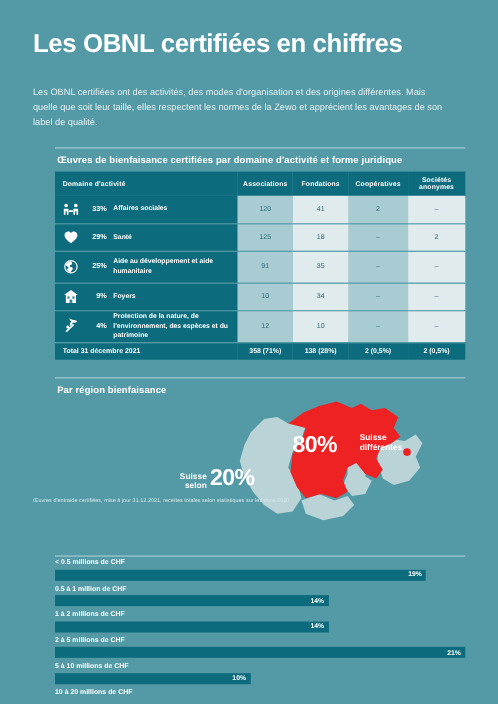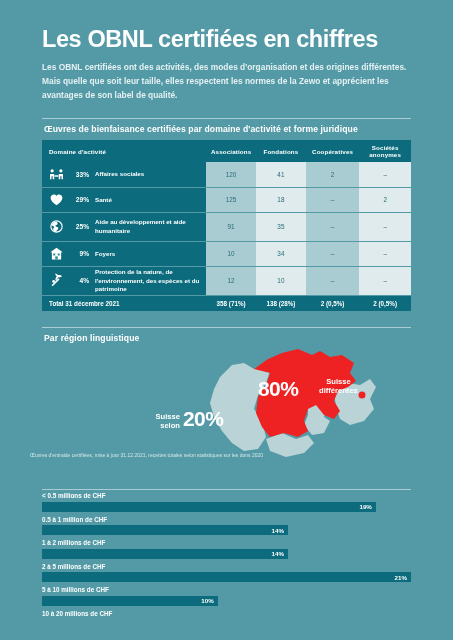--- a/index.html
+++ b/index.html
@@ -2,42 +2,42 @@
 <html><head>
 <meta charset="utf-8">
 <style>
   * { box-sizing: border-box; margin: 0; padding: 0; }
   html, body {
     width: 453px; height: 640px;
     background: #539aa6;
     font-family: "Liberation Sans", sans-serif;
     overflow: hidden;
   }
-  .page { position: relative; width: 453px; height: 476px; padding: 0 42px; }
+  .page { position: relative; width: 453px; height: 476px; padding: 0 30px; }
 
   
   .hdr { padding-top: 26px; }
   .hdr h1 {
     color: #ffffff;
     font-size: 23.5px;
     font-weight: bold;
     letter-spacing: -0.4px;
     line-height: 1.12;
   }
   .hdr p {
     color: #e4f0f2;
     font-size: 8.4px;
     line-height: 1.62;
-    margin-top: 9px;
+    margin-top: 25px;
     max-width: 378px;
-    font-weight: bold;
-  }
-
-  
-  .sec { margin-top: 16px; }
+    font-weight: normal;
+  }
+
+  
+  .sec { margin-top: 16px; margin-left: 20px; }
   .sec-rule { height: 1px; background: #a9cdd3; width: 100%; }
   .sec-title {
     color: #ffffff; font-size: 8.6px; font-weight: bold;
     padding: 5px 0 6px 2px; letter-spacing: 0.1px;
   }
 
   
   table.tbl { width: 100%; border-collapse: collapse; table-layout: fixed; }
   table.tbl col.c0 { width: 44.5%; }
   table.tbl col.c1 { width: 13.5%; }
@@ -75,21 +75,21 @@
   .lbl { font-size: 6.2px; line-height: 1.32; color: #ffffff; font-weight: bold; }
 
   .tot td { background: #0c6c7d; color: #ffffff; font-weight: bold; font-size: 6.3px; }
   .tot td.lead { background: #0c6c7d; }
   .tot { height: 16px; }
   .tot td.n { background: #0c6c7d; }
 
   
   .mapwrap { position: relative; height: 122px; margin-top: 2px; }
   .mapsvg { position: absolute; left: 116px; top: -4px; }
-  .m-lbl { position: absolute; color: #ffffff; font-weight: bold; text-align: center; }
+  .m-lbl { position: absolute; color: #ffffff; font-weight: bold; }
   .m-big { font-size: 21px; letter-spacing: -0.6px; }
   .m-small { font-size: 7.6px; line-height: 1.18; }
   #mDe  { left: 216px; top: 26px; }
   #mDeT { left: 277px; top: 27px; }
   #mFr  { left: 141px; top: 56px; }
   #mFrT { left: 100px; top: 62px; text-align: right; width: 38px; }
 
   
   .bars { margin-top: 2px; }
   .brow { margin-bottom: 4px; }
@@ -239,21 +239,21 @@
           <td class="n">138 (28%)</td>
           <td class="n">2 (0,5%)</td>
           <td class="n">2 (0,5%)</td>
         </tr>
       </tfoot>
     </table>
   </div>
 
   <div class="sec">
     <div class="sec-rule"></div>
-    <div class="sec-title">Par région linguistique</div>
+    <div class="sec-title">Par région bienfaisance</div>
     <div class="mapwrap">
       <svg class="mapsvg" width="230" height="112" viewBox="0 0 230 112">
         <path fill="#b9d3d6" d="M62 30 L74 18 L86 16 L96 22 L104 18 L112 24 L108 36 L100 48 L96 62
              L104 74 L108 90 L100 102 L86 104 L74 96 L64 84 L56 70 L52 56 L56 42 Z"></path>
         <path fill="#b9d3d6" d="M108 92 L124 86 L138 92 L150 88 L156 96 L146 106 L128 110 L112 104 Z"></path>
         <path fill="#b9d3d6" d="M150 60 L162 52 L170 58 L166 70 L172 74 L166 86 L154 88 L146 78 L150 68 Z"></path>
         <path fill="#b9d3d6" d="M176 44 L190 36 L202 38 L212 32 L218 40 L212 52 L216 62 L206 74 L192 78
              L182 72 L178 60 Z"></path>
         <path fill="#ee2222" d="M96 22 L110 12 L124 6 L140 2 L154 8 L162 4 L172 10 L184 8 L196 16
              L192 26 L198 34 L190 40 L180 44 L176 54 L182 64 L176 72 L166 68

